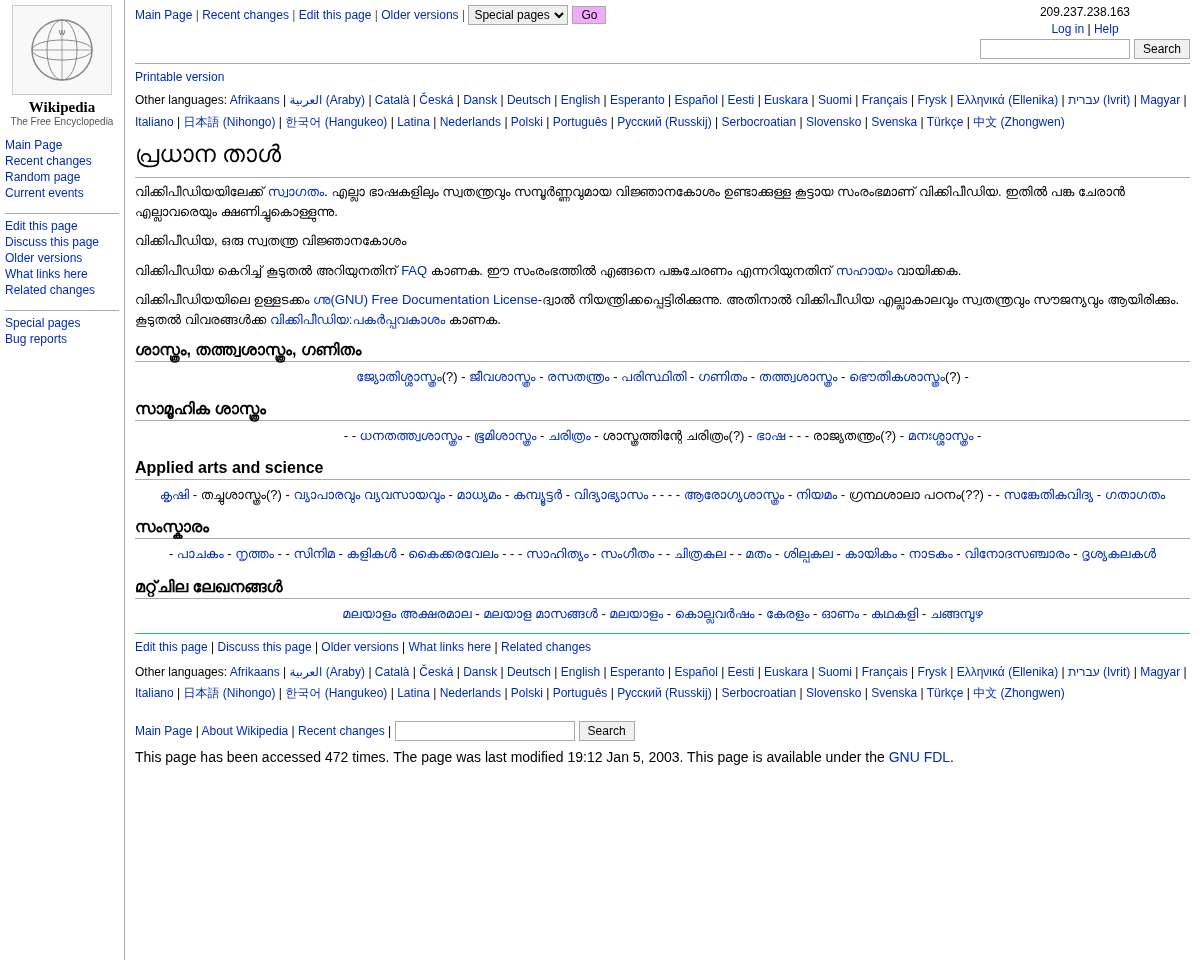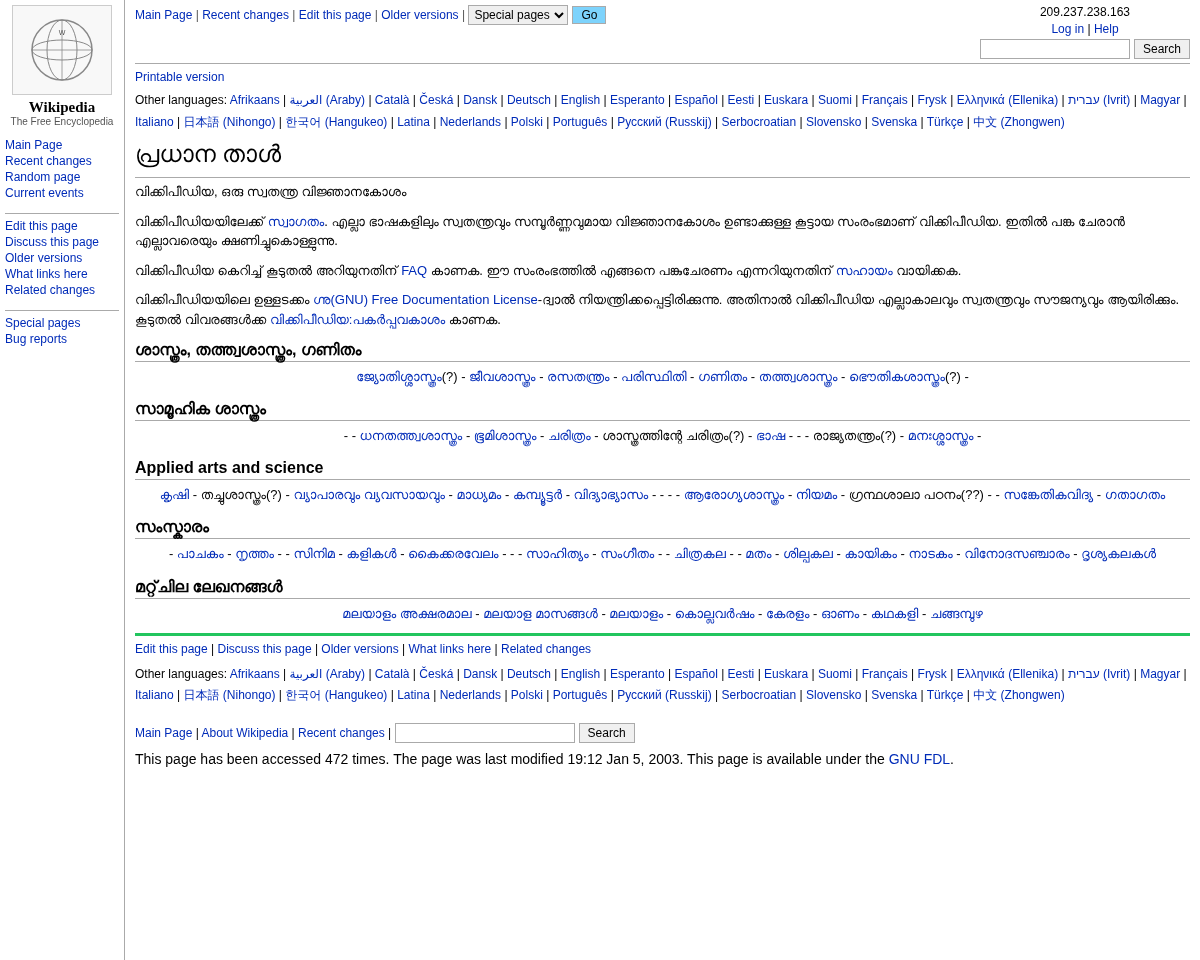--- a/index.html
+++ b/index.html
@@ -100,21 +100,21 @@
     
     #special-pages-area { display: flex; align-items: center; gap: 4px; }
     #special-pages-select {
       font-size: 12px;
       border: 1px solid #aaa;
       padding: 1px;
     }
     #go-btn {
       font-size: 12px;
       padding: 1px 8px;
-      background: #7dd3fc;
+      background: #f0abfc;
       border: 1px solid #aaa;
       cursor: pointer;
     }
 
     
     #printable-version { font-size: 12px; margin-bottom: 6px; }
 
     
     .languages-line {
       font-size: 12px;
@@ -143,21 +143,21 @@
       font-size: 16px;
       font-weight: bold;
       border-bottom: 1px solid #aaa;
       margin: 12px 0 4px 0;
       padding-bottom: 2px;
     }
     .section-content { font-size: 13px; line-height: 1.7; margin-bottom: 8px; text-align: center; }
 
     
     #footer-nav {
-      border-top: 3px solid #22c55e;
+      border-top: 1px solid #22c55e;
       padding-top: 6px;
       margin-top: 4px;
       font-size: 12px;
       margin-bottom: 8px;
     }
     #footer-nav a { color: #002bb8; }
 
     #footer-bottom-search {
       display: flex;
       align-items: center;
@@ -296,25 +296,25 @@
       <a href="#">Serbocroatian</a> |
       <a href="#">Slovensko</a> |
       <a href="#">Svenska</a> |
       <a href="#">Türkçe</a> |
       <a href="#">中文 (Zhongwen)</a>
     </div>
 
     <h1 id="page-title">പ്രധാന താൾ</h1>
 
 
-    <p class="para">വിക്കിപീഡിയ, ഒരു സ്വതന്ത്ര വിജ്ഞാനകോശം</p>
-
     <p class="para">
       വിക്കിപീഡിയയിലേക്ക് <a href="#">സ്വാഗതം</a>. എല്ലാ ഭാഷകളിലും സ്വതന്ത്രവും സമ്പൂർണ്ണവുമായ വിജ്ഞാനകോശം ഉണ്ടാക്കുള്ള കൂട്ടായ സംരംഭമാണ് വിക്കിപീഡിയ. ഇതിൽ പങ്ക ചേരാൻ എല്ലാവരെയും ക്ഷണിച്ചുകൊള്ളുന്നു.
     </p>
+
+    <p class="para">വിക്കിപീഡിയ, ഒരു സ്വതന്ത്ര വിജ്ഞാനകോശം</p>
 
     <p class="para">
       വിക്കിപീഡിയ കെറിച്ച് കൂടുതൽ അറിയുനതിന് <a href="#">FAQ</a> കാണക. ഈ സംരംഭത്തിൽ എങ്ങനെ പങ്കുചേരണം എന്നറിയുനതിന് <a href="#">സഹായം</a> വായിക്കക.
     </p>
 
     <p class="para">
       വിക്കിപീഡിയയിലെ ഉള്ളടക്കം <a href="#">ഗ്നു(GNU) Free Documentation License</a>-ദ്വാൽ നിയന്ത്രിക്കപ്പെട്ടിരിക്കുന്നു. അതിനാൽ വിക്കിപീഡിയ എല്ലാകാലവും സ്വതന്ത്രവും സൗജന്യവും ആയിരിക്കും. കൂടുതൽ വിവരങ്ങൾക്ക <a href="#">വിക്കിപീഡിയ:പകർപ്പവകാശം</a> കാണക.
     </p>
 
     <div class="section-h2">ശാസ്ത്രം, തത്ത്വശാസ്ത്രം, ഗണിതം</div>

